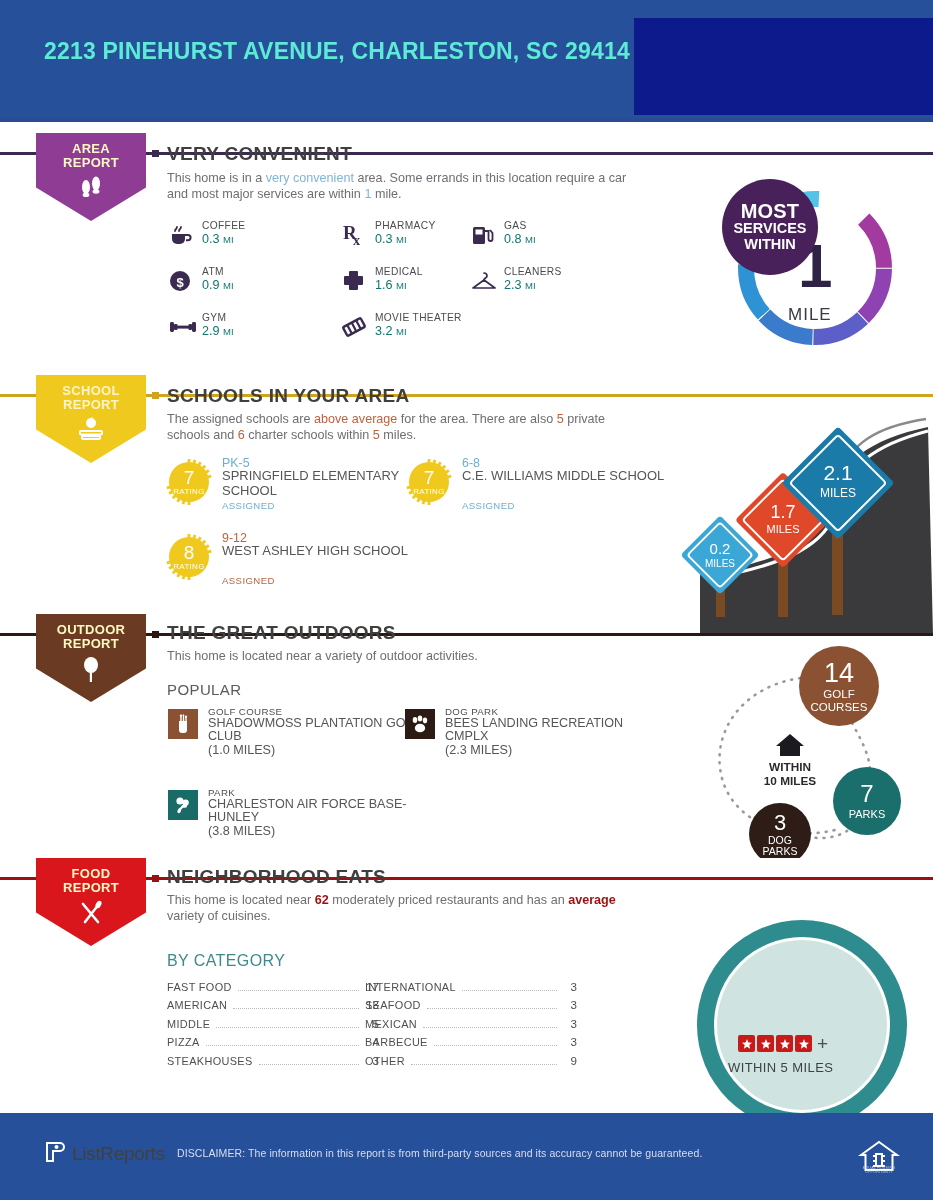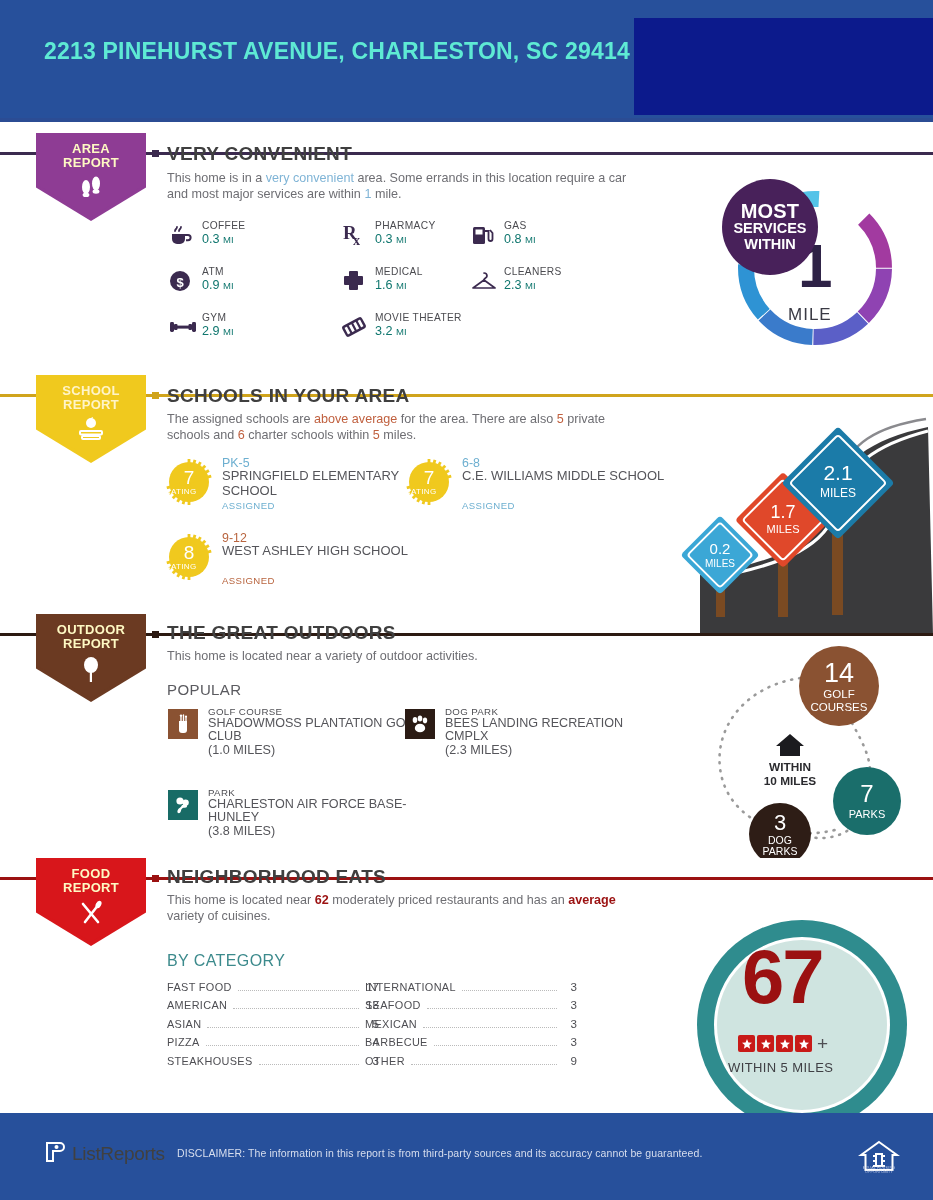--- a/index.html
+++ b/index.html
@@ -83,21 +83,21 @@
   .dc1 { font-size: 20px; font-weight: bold; line-height: 18px; letter-spacing: 0.2px;}
   .dc2 { font-size: 14.5px; font-weight: bold; line-height: 16px; }
   .dc3 { font-size: 14.5px; font-weight: bold; line-height: 16px; }
   .donut-num { position: absolute; font-size: 62px; font-weight: bold; color: #2E2246; line-height: 56px;}
   .donut-unit { position: absolute; font-size: 17px; color: #3A3A44; letter-spacing: 1px;}
 
   
   .school { position: absolute; width: 260px; }
   .rosette { position: absolute; left: 0; top: 0; width: 48px; height: 48px; }
   .ros-n { position: absolute; left:0; top: 9px; width: 48px; text-align: center; font-size: 19px; color: #fff; font-weight: normal;}
-  .ros-r { position: absolute; left:0; top: 29px; width: 48px; text-align:left; font-size: 8px; color: #fff; letter-spacing: 0.3px;}
+  .ros-r { position: absolute; left:0; top: 29px; width: 48px; text-align:center; font-size: 8px; color: #fff; letter-spacing: 0.3px;}
   .sch-g { position: absolute; left: 57px; top: -2px; font-size: 12.4px; }
   .sch-n { position: absolute; left: 57px; top: 11px; font-size: 13px; color: #55555A; line-height: 14.5px; width: 205px;}
   .sch-a { position: absolute; left: 57px; font-size: 9.6px; letter-spacing: 0.4px; }
 
   
   .odr { position: absolute; width: 250px; }
   .odr-ic { position: absolute; left: 0; top: 2px; width: 30px; height: 30px; display:flex; align-items:center; justify-content:center;}
   .odr-l { position: absolute; left: 40px; top: -1px; font-size: 9.7px; color: #4E4E53; letter-spacing: 0.35px; white-space: nowrap;}
   .odr-n { position: absolute; left: 40px; top: 10px; font-size: 12.6px; color: #55555A; line-height: 13.4px; width: 215px;}
 
@@ -500,21 +500,21 @@
         <span class="fname">FAST FOOD</span>
         <span class="fdots"></span>
         <span class="fcount">17</span>
       </div>
     <div class="frow">
         <span class="fname">AMERICAN</span>
         <span class="fdots"></span>
         <span class="fcount">13</span>
       </div>
     <div class="frow">
-        <span class="fname">ASIAN</span>
+        <span class="fname">MIDDLE</span>
         <span class="fdots"></span>
         <span class="fcount">5</span>
       </div>
     <div class="frow">
         <span class="fname">PIZZA</span>
         <span class="fdots"></span>
         <span class="fcount">4</span>
       </div>
     <div class="frow">
         <span class="fname">STEAKHOUSES</span>
@@ -550,21 +550,20 @@
         <span class="fcount">9</span>
       </div>
   </div>
 
   <div style="position:absolute; left:636px; top:920px; width:297px; height:200px; overflow:hidden;">
     <svg width="297" height="200" viewBox="0 0 297 200">
       <circle cx="166" cy="105" r="105" fill="#2F8C8E"></circle>
       <circle cx="166" cy="105" r="88" fill="#ffffff"></circle>
       <circle cx="166" cy="105" r="85" fill="#CFE4E0"></circle>
     </svg>
-    <div class="big-num" style="left:106px; top:22px;">67</div>
     <div class="stars" style="left:102px; top:115px;">
       <span class="star-box">
           <svg width="12" height="12" viewBox="0 0 12 12">
             <path d="M6 1 7.4 4.4 11 4.7 8.3 7.1 9.1 10.7 6 8.8 2.9 10.7 3.7 7.1 1 4.7 4.6 4.4Z" fill="#fff"></path>
           </svg>
         </span>
       <span class="star-box">
           <svg width="12" height="12" viewBox="0 0 12 12">
             <path d="M6 1 7.4 4.4 11 4.7 8.3 7.1 9.1 10.7 6 8.8 2.9 10.7 3.7 7.1 1 4.7 4.6 4.4Z" fill="#fff"></path>
           </svg>

